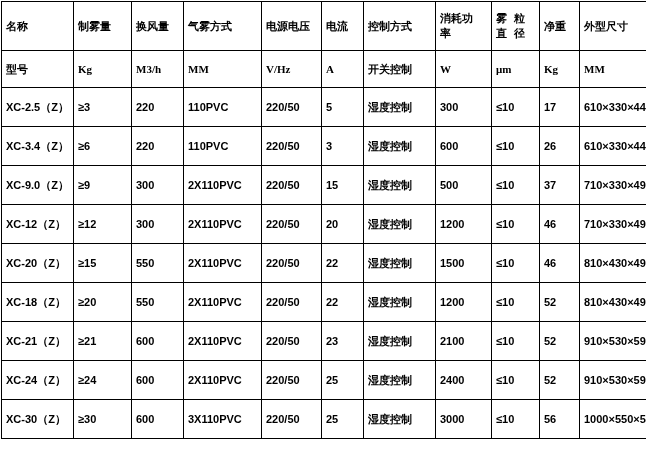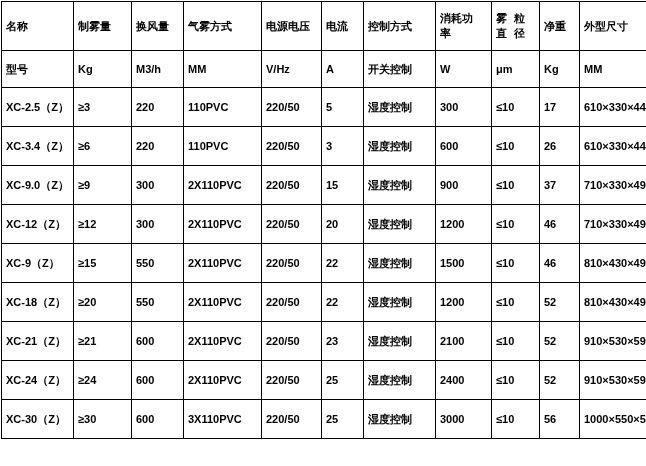--- a/index.html
+++ b/index.html
@@ -29,20 +29,21 @@
     vertical-align: middle;
     white-space: nowrap;
     overflow: hidden;
   }
   
   tr.head-row-1 td {
     height: 48px;
   }
   tr.head-row-2 td {
     height: 36px;
+    font-family: Liberation Serif, serif;
   }
   tr.data-row td {
     height: 38px;
   }
   
   col.c0 { width: 72px; }
   col.c1 { width: 58px; }
   col.c2 { width: 52px; }
   col.c3 { width: 78px; }
   col.c4 { width: 60px; }
@@ -133,40 +134,40 @@
       <td>610×330×440</td>
     </tr>
     <tr class="data-row">
       <td>XC-9.0（Z）</td>
       <td>≥9</td>
       <td>300</td>
       <td>2X110PVC</td>
       <td>220/50</td>
       <td>15</td>
       <td>湿度控制</td>
-      <td>900</td>
+      <td>500</td>
       <td>≤10</td>
       <td>37</td>
       <td>710×330×490</td>
     </tr>
     <tr class="data-row">
       <td>XC-12（Z）</td>
       <td>≥12</td>
       <td>300</td>
       <td>2X110PVC</td>
       <td>220/50</td>
       <td>20</td>
       <td>湿度控制</td>
       <td>1200</td>
       <td>≤10</td>
       <td>46</td>
       <td>710×330×490</td>
     </tr>
     <tr class="data-row">
-      <td>XC-9（Z）</td>
+      <td>XC-20（Z）</td>
       <td>≥15</td>
       <td>550</td>
       <td>2X110PVC</td>
       <td>220/50</td>
       <td>22</td>
       <td>湿度控制</td>
       <td>1500</td>
       <td>≤10</td>
       <td>46</td>
       <td>810×430×490</td>

